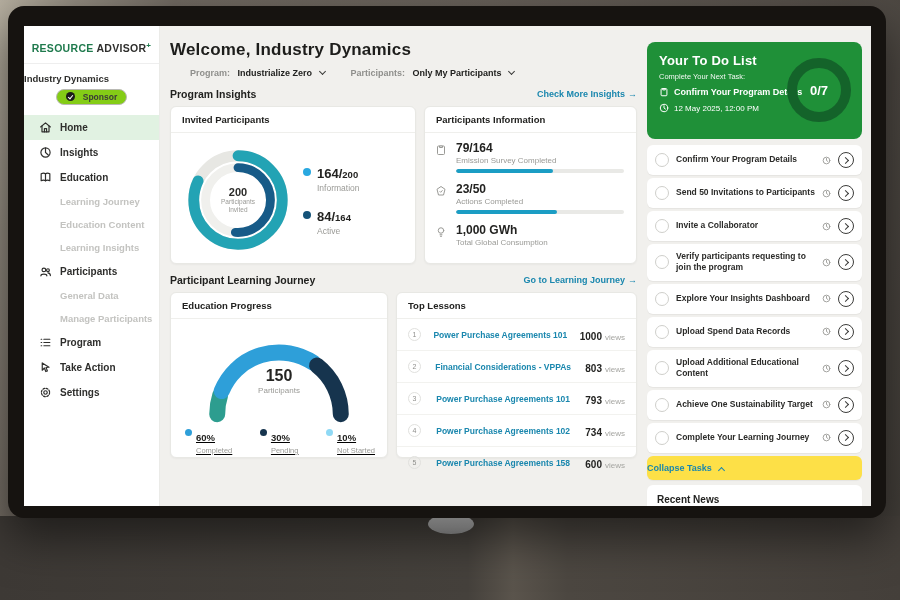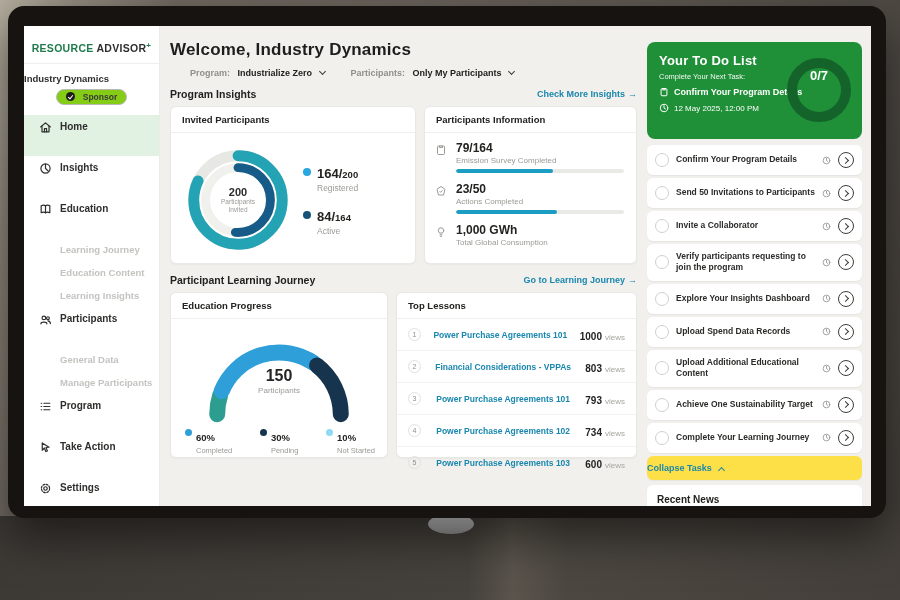--- a/index.html
+++ b/index.html
@@ -22,21 +22,21 @@
   .logo { text-align:center; font-size:10.5px; font-weight:800; letter-spacing:.3px; padding:4px 0 9px;
     border-bottom:1px solid #eee; }
   .logo .g { color:#1f7a4d; } .logo .d { color:#2e2e2c; } .logo sup { color:#1f7a4d; font-size:8px; }
   .org { text-align:left; font-size:9.5px; font-weight:800; color:#2e2e2c; margin:9px 0 5px; }
   .badge { display:flex; justify-content:center; margin-bottom:10px; }
   .badge-pill { display:inline-flex; align-items:center; gap:8px; border:1px solid #b9b9b4; border-radius:9px;
     padding:2px 9px; font-size:8.5px; font-weight:700; color:#3a3a38; background:#84cc16; }
   .badge-dot { width:9px; height:9px; border-radius:50%; background:#1c1c1a; position:relative; }
   .badge-dot::after { content:""; position:absolute; left:3px; top:2px; width:2px; height:4px;
     border-right:1px solid #fff; border-bottom:1px solid #fff; transform:rotate(40deg); }
-  .nav-item { display:flex; align-items:flex-start; gap:8px; padding:6px 0 22px 15px; font-size:10px;
+  .nav-item { display:flex; align-items:center; gap:8px; padding:6px 0 6px 15px; font-size:10px;
     font-weight:800; color:#2e2e2c; cursor:pointer; }
   .nav-item.active { background:#e1f2e2; }
   .nav-item .nicon { width:13px; height:13px; flex:none; display:flex; }
   .nav-item .nicon svg { width:13px; height:13px; }
   .nav-sub { padding:6px 0 6px 36px; font-size:9.5px; font-weight:700; color:#c3c3c0; cursor:pointer; }
 
   
   .main { flex:1; padding:14px 10px 0 10px; min-width:0; }
   .welcome { font-size:17px; font-weight:800; color:#1d1d1b; letter-spacing:.2px; }
   .filters { display:flex; align-items:center; gap:26px; margin:8px 0 10px; font-size:9px;padding-left:20px; }
@@ -78,21 +78,21 @@
   .stat-l { font-size:8px; color:#9a9a96; margin:1px 0 4px; }
   .bar { height:4px; border-radius:2px; background:#e9e9e6; overflow:hidden; }
   .bar i { display:block; height:4px; border-radius:2px; background:#1b9dc4; }
 
   .card-edu { width:218px; flex:none; height:166px; }
   .gauge-wrap { position:relative; width:160px; height:92px; margin:10px auto 2px; }
   .gauge-center { position:absolute; left:0; right:0; top:38px; text-align:center; }
   .gauge-center .v { font-size:16px; font-weight:800; color:#242422; }
   .gauge-center .l { font-size:8px; color:#9a9a96; margin-top:1px; }
   .glegend { display:flex; justify-content:space-between; padding:4px 12px 0 14px; }
-  .glegend-item { display:flex; gap:4px; }
+  .glegend-item { display:flex; gap:4px;text-decoration:underline; }
   .gdot { width:7px; height:7px; border-radius:50%; margin-top:2px; flex:none; }
   .gdot.c1 { background:#2e9fd9; } .gdot.c2 { background:#16344e; } .gdot.c3 { background:#8fd9f5; }
   .gl-v { font-size:9.5px; font-weight:800; color:#232321; }
   .gl-l { font-size:7.5px; color:#9a9a96; margin-top:1px; }
 
   .card-lessons { flex:1; min-width:0; height:166px; }
   .lesson-row { display:flex; align-items:center; gap:8px; padding:6.5px 11px; border-bottom:1px solid #f2f2ef; }
   .lesson-row:last-child { border-bottom:none; }
   .rank { width:13px; height:13px; border:1px solid #e1e1de; border-radius:50%; font-size:7px; color:#8f8f8c;
     display:flex; align-items:center; justify-content:center; flex:none; }
@@ -103,21 +103,21 @@
 
   
   .rightcol { width:224px; flex:none; padding:16px 9px 0 0; }
   .todo-card { position:relative; background:#1f9038; border-radius:8px; padding:11px 12px; color:#fff; height:97px; }
   .todo-title { font-size:13px; font-weight:800; letter-spacing:.2px; }
   .todo-sub { font-size:7.5px; margin-top:4px; opacity:.93; }
   .todo-line { display:flex; align-items:center; gap:5px; margin-top:6px; }
   .todo-task { font-size:9px; font-weight:800; }
   .todo-date { font-size:8px; }
   .ring { position:absolute; right:11px; top:16px; width:64px; height:64px; border-radius:50%;
-    border:10px solid #14632a; display:flex; justify-content:center; }
+    border:10px solid #14632a; display:flex; align-items:center; justify-content:center; }
   .ring span { font-size:13px; font-weight:800; color:#fff; }
   .ticon { width:10px; height:10px; flex:none; display:flex; }
   .ticon svg { width:10px; height:10px; }
 
   .tasks { margin-top:6px; }
   .task-row { display:flex; align-items:center; gap:7px; background:#fff; border-radius:6px;
     padding:7px 8px; margin-bottom:3px; box-shadow:0 1px 1px rgba(0,0,0,.05); cursor:pointer; }
   .task-check { width:14px; height:14px; border:1.5px solid #cfcfcb; border-radius:50%; flex:none; background:#fff; }
   .task-label { flex:1; font-size:8.5px; font-weight:800; color:#2b2b29; line-height:1.35; min-width:0; }
   .task-clock { width:9px; height:9px; flex:none; display:flex; }
@@ -264,21 +264,21 @@
                 </svg>
                 <div class="donut-center">
                   <span class="v">200</span>
                   <span class="l">Participants Invited</span>
                 </div>
               </div>
               <div class="dlegend">
                 <div class="dlegend-item">
                   <span class="dot blue"></span>
                   <span><span class="dl-num">164/</span><span class="dl-den">200</span>
-                  <div class="dl-lab">Registered</div></span>
+                  <div class="dl-lab">Information</div></span>
                 </div>
                 <div class="dlegend-item">
                   <span class="dot navy"></span>
                   <span><span class="dl-num">84/</span><span class="dl-den">164</span>
                   <div class="dl-lab">Active</div></span>
                 </div>
               </div>
             </div>
           </div>
 
@@ -388,21 +388,21 @@
               <span class="lesson-t">Power Purchase Agreements 101</span>
               <span><span class="views-n">793</span><span class="views-w">views</span></span>
             </div>
             <div class="lesson-row">
               <span class="rank">4</span>
               <span class="lesson-t">Power Purchase Agreements 102</span>
               <span><span class="views-n">734</span><span class="views-w">views</span></span>
             </div>
             <div class="lesson-row">
               <span class="rank">5</span>
-              <span class="lesson-t">Power Purchase Agreements 103</span>
+              <span class="lesson-t">Power Purchase Agreements 158</span>
               <span><span class="views-n">600</span><span class="views-w">views</span></span>
             </div>
           </div>
         </div>
       </div>
 
       <div class="rightcol">
         <div class="todo-card">
           <div class="todo-title">Your To Do List</div>
           <div class="todo-sub">Complete Your Next Task:</div>

